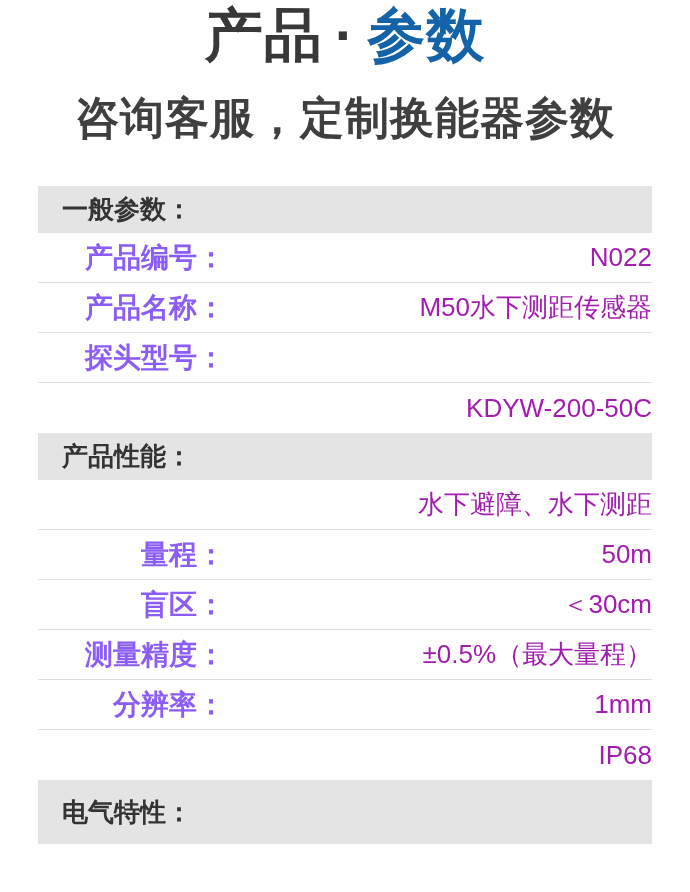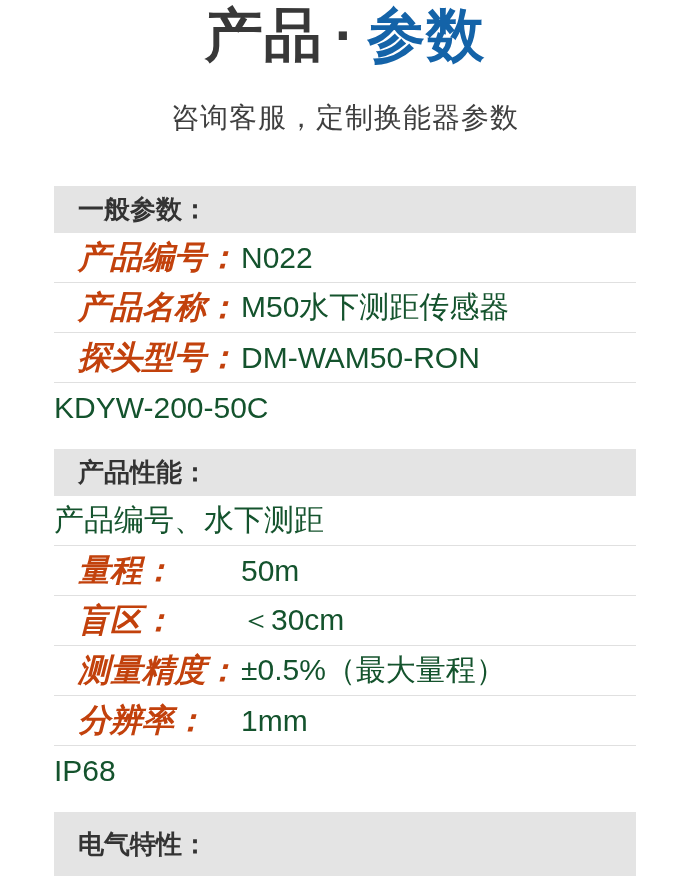--- a/index.html
+++ b/index.html
@@ -28,61 +28,60 @@
     letter-spacing:1px;
     white-space:nowrap;
   }
   .title .dot{padding:0 12px;color:var(--text-dark);}
   .title .highlight{color:var(--accent);}
 
   
   .subtitle{
     margin-top:30px;
     text-align:center;
-    font-size:28px;line-height:40px;
-    font-weight:400;
+    font-size:44px;line-height:40px;
+    font-weight:700;
     color:#3f3f3f;
     letter-spacing:1px;
   }
 
   
   .spec-table{
     margin:48px 38px 0 38px;
   }
   .section-header{
     background:var(--header-bg);
     height:47px;
     display:flex;align-items:center;
     padding-left:24px;
     font-size:26px;font-weight:bold;
     color:#333333;
     box-sizing:border-box;
   }
-  .section{margin:16px;}
+  .section{margin:0;text-align:right;}
   .spec-row{
     height:50px;
     display:flex;align-items:center;
     border-bottom:1px solid var(--divider);
     box-sizing:border-box;
     background:#ffffff;
   }
   .rows .spec-row:last-child{border-bottom:none;}
   .row-label{
     box-sizing:border-box;
     width:187px;
     padding-left:24px;
-    font-size:32px;font-weight:bold;
-    color:#c2410c;
+    font-size:28px;font-weight:bold;
+    color:#8b5cf6;
     white-space:nowrap;
-    font-style:italic;
   }
   .row-value{
     flex:1;
-    font-size:30px;font-weight:400;
-    color:#14532d;
+    font-size:26px;font-weight:400;
+    color:#a21caf;
     white-space:nowrap;
   }
   
   .section:last-child .section-header{height:64px;}
 </style>
 </head>
 <body>
 
 <div class="page">
 
@@ -97,32 +96,31 @@
           <div class="spec-row">
             <div class="row-label">产品编号：</div>
             <div class="row-value">N022</div>
           </div>
           <div class="spec-row">
             <div class="row-label">产品名称：</div>
             <div class="row-value">M50水下测距传感器</div>
           </div>
           <div class="spec-row">
             <div class="row-label">探头型号：</div>
-            <div class="row-value">DM-WAM50-RON</div>
           </div>
           <div class="spec-row">
             <div class="row-value">KDYW-200-50C</div>
           </div>
         </div>
       </div>
       <div class="section">
         <div class="section-header">产品性能：</div>
         <div class="rows">
           <div class="spec-row">
-            <div class="row-value">产品编号、水下测距</div>
+            <div class="row-value">水下避障、水下测距</div>
           </div>
           <div class="spec-row">
             <div class="row-label">量程：</div>
             <div class="row-value">50m</div>
           </div>
           <div class="spec-row">
             <div class="row-label">盲区：</div>
             <div class="row-value">＜30cm</div>
           </div>
           <div class="spec-row">

